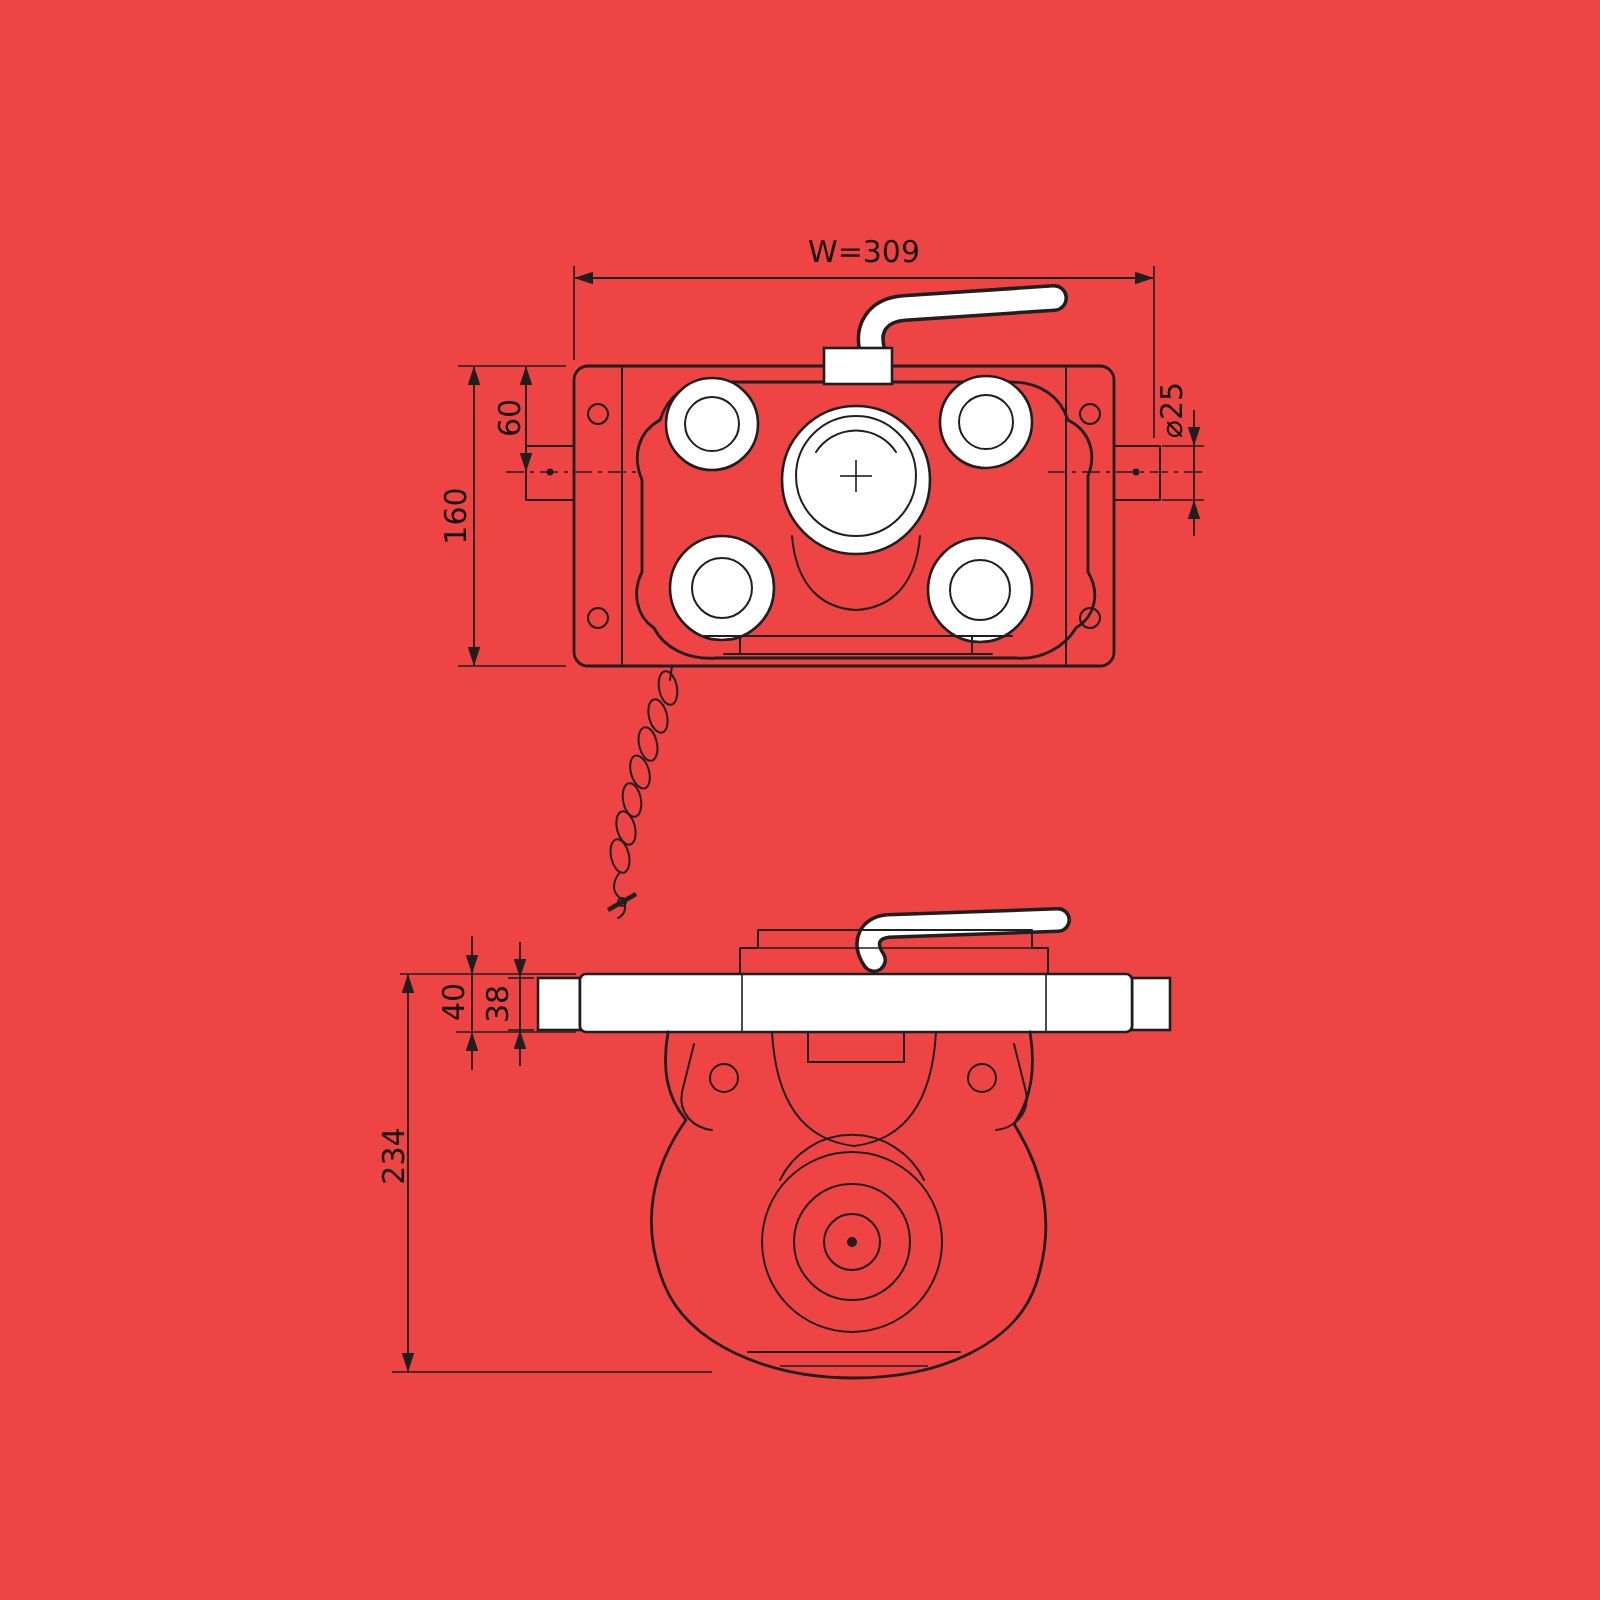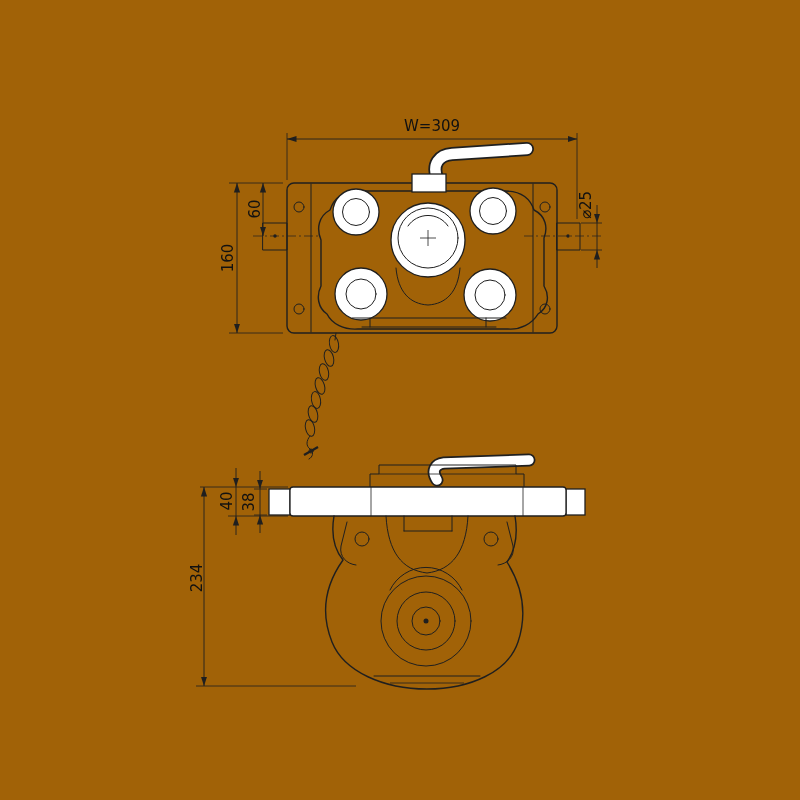--- a/index.html
+++ b/index.html
@@ -1,16 +1,16 @@
 <!DOCTYPE html>
 <html><head>
 <meta charset="utf-8">
 <style>
   html,body{margin:0;padding:0;background:#ffffff;}
-  .sheet{position:relative;width:800px;height:800px;background:#a16207;overflow:hidden;
+  .sheet{position:relative;width:800px;height:800px;background:#ef4444;overflow:hidden;
          font-family:"DejaVu Sans",sans-serif;}
   svg{position:absolute;left:0;top:0;}
   .outline{stroke:#1f1f1f;stroke-width:1.4;fill:none;stroke-linejoin:round;stroke-linecap:round;}
   .detail{stroke:#1f1f1f;stroke-width:1;fill:none;stroke-linejoin:round;stroke-linecap:round;}
   .thin{stroke:#1f1f1f;stroke-width:.8;fill:none;}
   .fillwhite{fill:#ffffff;stroke:#1f1f1f;stroke-width:1.3;}
   .dim{stroke:#1f1f1f;stroke-width:.9;fill:none;}
   .ext{stroke:#1f1f1f;stroke-width:.8;fill:none;}
   .cl{stroke:#1f1f1f;stroke-width:.7;fill:none;stroke-dasharray:9 3 2 3;}
   .tube-out{stroke:#1f1f1f;fill:none;stroke-linecap:round;stroke-linejoin:round;}

